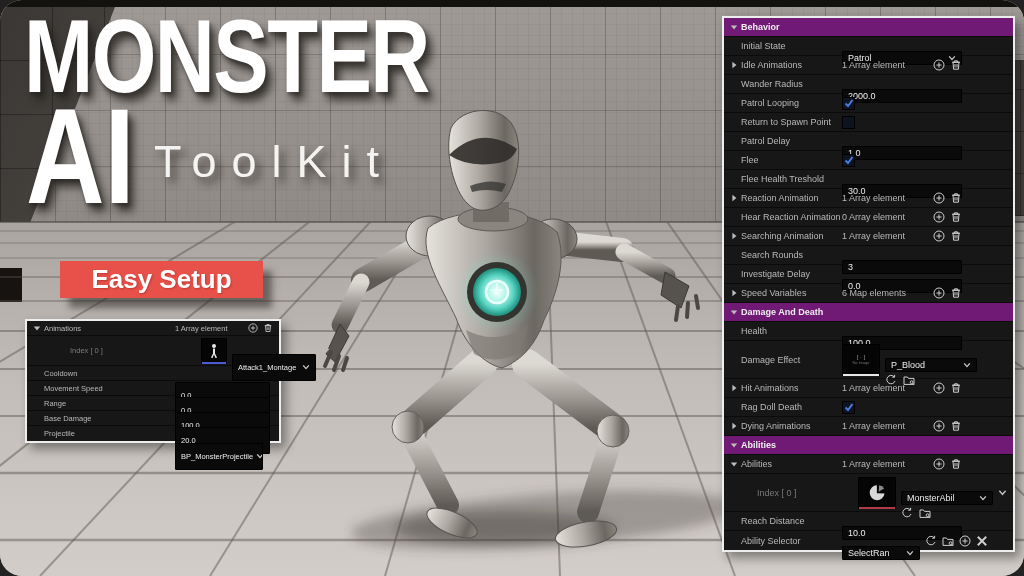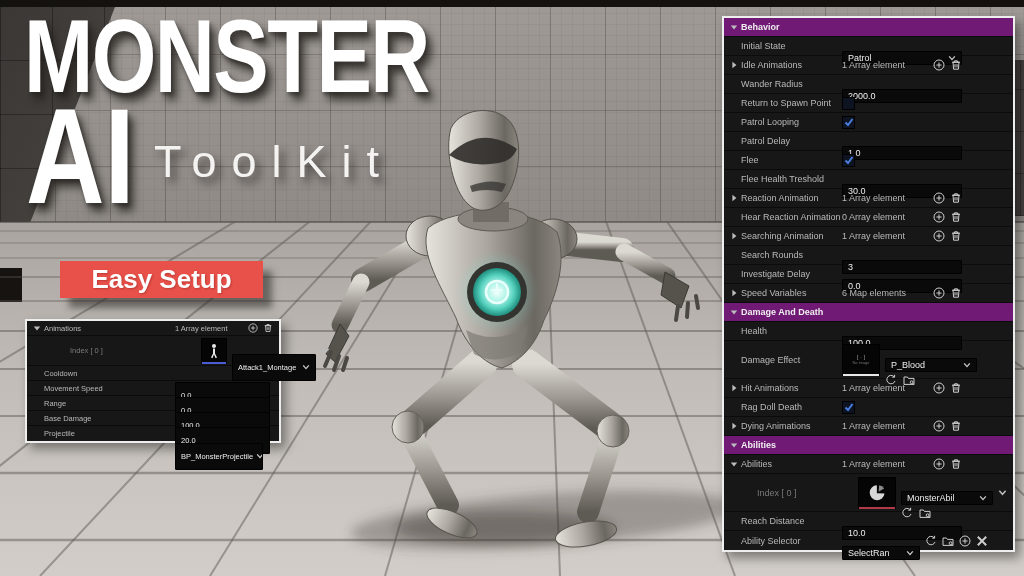--- a/index.html
+++ b/index.html
@@ -1,17 +1,17 @@
 <!DOCTYPE html>
 <html><head>
 <meta charset="utf-8">
 <style>
   html,body{margin:0;padding:0;background:#222;}
   .scene{position:relative;width:1024px;height:576px;overflow:hidden;
-         font-family:"Liberation Sans",sans-serif;background:#c9c4bf;}
+         font-family:"Liberation Sans",sans-serif;background:#c9c4bf;border-radius:22px;}
 
   
   .ceiling{position:absolute;left:0;top:0;width:1024px;height:7px;background:#14120f;}
   .wall{position:absolute;left:0;top:7px;width:1024px;height:216px;
     background:
       repeating-linear-gradient(90deg, rgba(55,50,47,.28) 0 1px, transparent 1px 55px),
       repeating-linear-gradient(0deg,  rgba(55,50,47,.28) 0 1px, transparent 1px 56px),
       repeating-linear-gradient(90deg, rgba(55,50,47,.06) 0 1px, transparent 1px 11px),
       repeating-linear-gradient(0deg,  rgba(55,50,47,.06) 0 1px, transparent 1px 11px),
       linear-gradient(180deg,#9e9995,#8f8a86);}
@@ -477,41 +477,41 @@
           <div class="inputbox">2000.0</div>
         </div>
       </div>
       <div class="row check">
         <div class="lblcol">
           <span class="tri none">
             <svg viewBox="0 0 8 8">
               <path d="M0.8 2.4h6.4L4 6.4z" fill="currentColor"></path>
             </svg>
           </span>
-          <span class="lbl">Return to Spawn Point</span>
-        </div>
-        <div class="valcol">
-          <div class="checkbox"></div>
-        </div>
-      </div>
-      <div class="row check">
-        <div class="lblcol">
-          <span class="tri none">
-            <svg viewBox="0 0 8 8">
-              <path d="M0.8 2.4h6.4L4 6.4z" fill="currentColor"></path>
-            </svg>
-          </span>
           <span class="lbl">Patrol Looping</span>
         </div>
         <div class="valcol">
           <div class="checkbox on">
             <svg viewBox="0 0 10 10" fill="none" stroke="#4a7de0" stroke-width="2">
               <polyline points="1.5,5.5 4,8 8.5,2"></polyline>
             </svg>
           </div>
+        </div>
+      </div>
+      <div class="row check">
+        <div class="lblcol">
+          <span class="tri none">
+            <svg viewBox="0 0 8 8">
+              <path d="M0.8 2.4h6.4L4 6.4z" fill="currentColor"></path>
+            </svg>
+          </span>
+          <span class="lbl">Return to Spawn Point</span>
+        </div>
+        <div class="valcol">
+          <div class="checkbox"></div>
         </div>
       </div>
       <div class="row input">
         <div class="lblcol">
           <span class="tri none">
             <svg viewBox="0 0 8 8">
               <path d="M0.8 2.4h6.4L4 6.4z" fill="currentColor"></path>
             </svg>
           </span>
           <span class="lbl">Patrol Delay</span>

